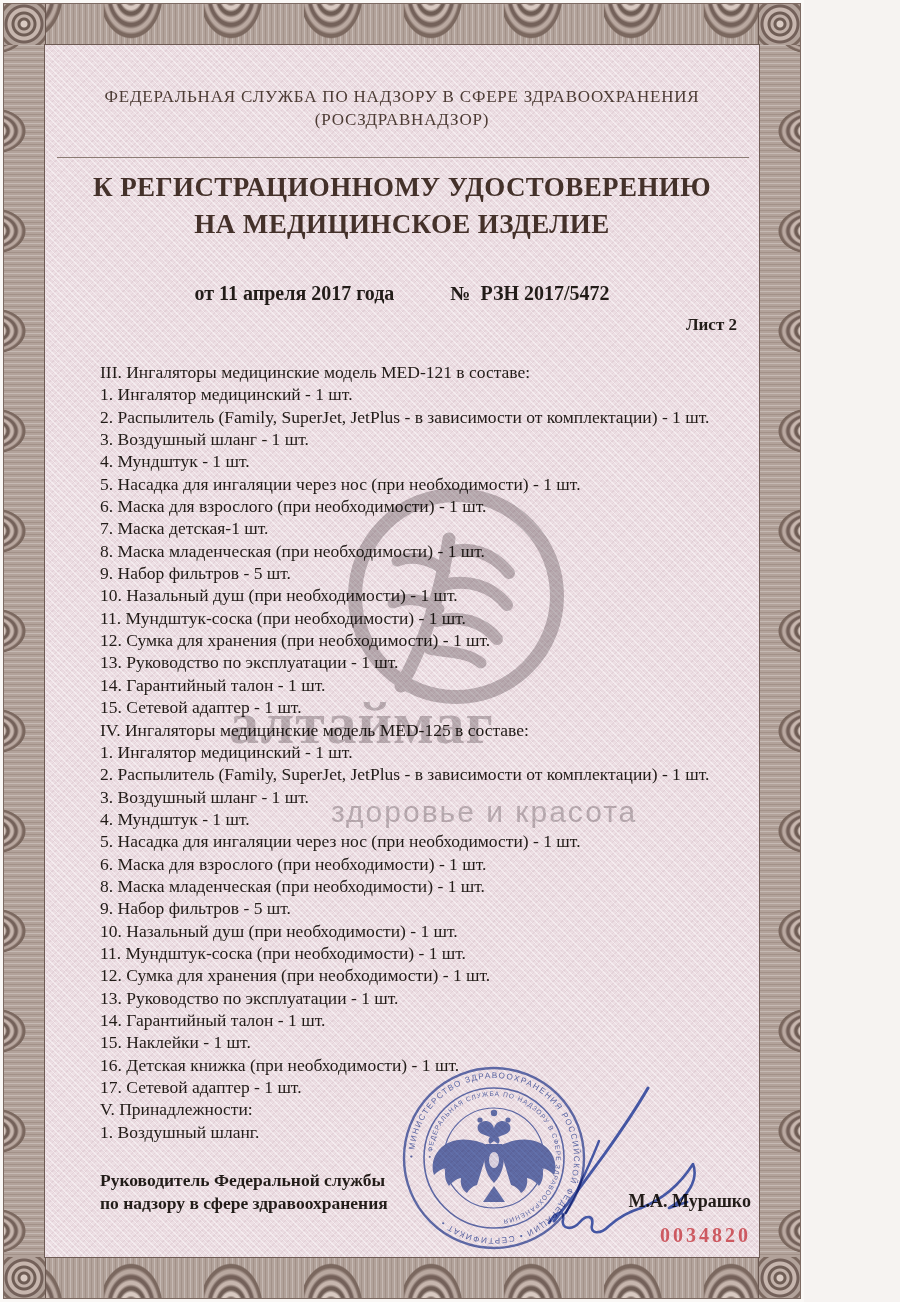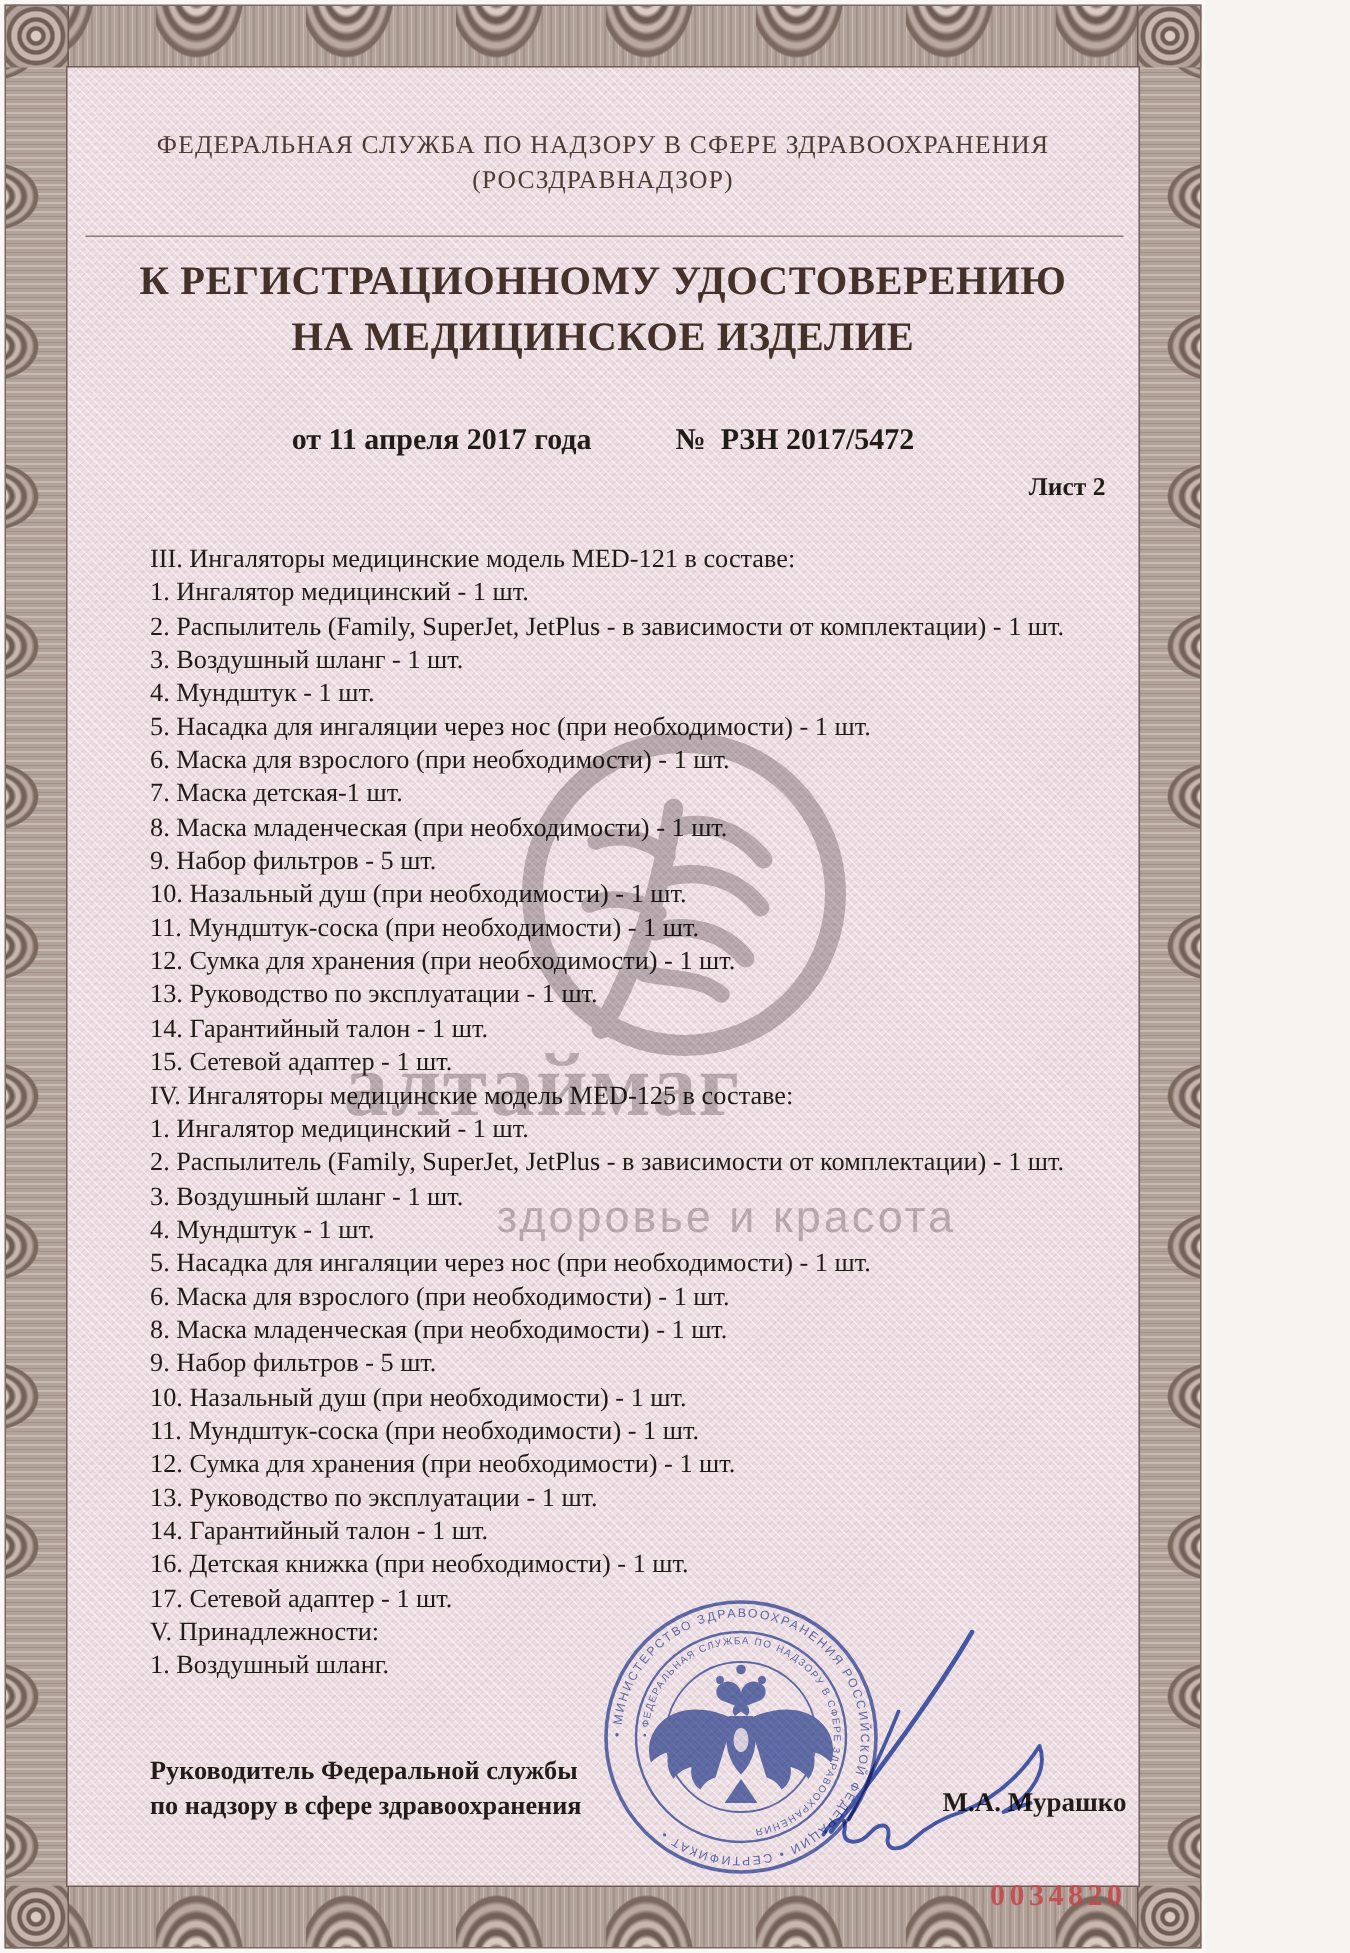--- a/index.html
+++ b/index.html
@@ -47,21 +47,21 @@
   .date-row{position:absolute;top:237px;left:0;right:0;display:flex;justify-content:center;gap:56px;
     color:#221c18;font-weight:bold;font-size:20px;text-align:center;}
   .pre{white-space:pre;}
   .sheet{position:absolute;top:270px;right:22px;color:#221c18;font-weight:bold;font-size:17px;}
 
   .list{position:absolute;top:316px;left:55px;right:8px;color:#211b17;font-size:17.5px;line-height:22.35px;}
   .list-line{white-space:nowrap;}
 
   .footer-title{position:absolute;top:1124px;left:55px;color:#221c18;font-weight:bold;font-size:17.5px;line-height:23px;}
   .signatory-name{position:absolute;top:1146px;right:8px;color:#221c18;font-weight:bold;font-size:18px;}
-  .serial{position:absolute;top:1179px;right:8px;color:#c8434b;font-size:20px;letter-spacing:3px;font-weight:bold;opacity:.85;margin-top:29px;}
+  .serial{position:absolute;top:1179px;right:8px;color:#c8434b;font-size:20px;letter-spacing:3px;font-weight:bold;opacity:.85;}
 
   
   .watermark{position:absolute;inset:0;pointer-events:none;mix-blend-mode:multiply;opacity:.52;}
   .wm-leaf{position:absolute;left:296px;top:436px;}
   .wm-brand{position:absolute;left:184px;top:648px;font-family:Liberation Serif, serif;
     font-weight:bold;font-size:60px;line-height:1;color:#8f888c;letter-spacing:1px;}
   .wm-tagline{position:absolute;left:286px;top:750px;font-family:"Liberation Sans",sans-serif;
     font-size:30px;color:#8f888c;letter-spacing:2px;}
 
   
@@ -128,20 +128,21 @@
         <div class="list-line">4. Мундштук - 1 шт.</div>
         <div class="list-line">5. Насадка для ингаляции через нос (при необходимости) - 1 шт.</div>
         <div class="list-line">6. Маска для взрослого (при необходимости) - 1 шт.</div>
         <div class="list-line">8. Маска младенческая (при необходимости) - 1 шт.</div>
         <div class="list-line">9. Набор фильтров - 5 шт.</div>
         <div class="list-line">10. Назальный душ (при необходимости) - 1 шт.</div>
         <div class="list-line">11. Мундштук-соска (при необходимости) - 1 шт.</div>
         <div class="list-line">12. Сумка для хранения (при необходимости) - 1 шт.</div>
         <div class="list-line">13. Руководство по эксплуатации - 1 шт.</div>
         <div class="list-line">14. Гарантийный талон - 1 шт.</div>
+        <div class="list-line">15. Наклейки - 1 шт.</div>
         <div class="list-line">16. Детская книжка (при необходимости) - 1 шт.</div>
         <div class="list-line">17. Сетевой адаптер - 1 шт.</div>
         <div class="list-line">V. Принадлежности:</div>
         <div class="list-line">1. Воздушный шланг.</div>
       </div>
 
     <div class="footer-title">
       <div>Руководитель Федеральной службы</div>
       <div>по надзору в сфере здравоохранения</div>
     </div>

